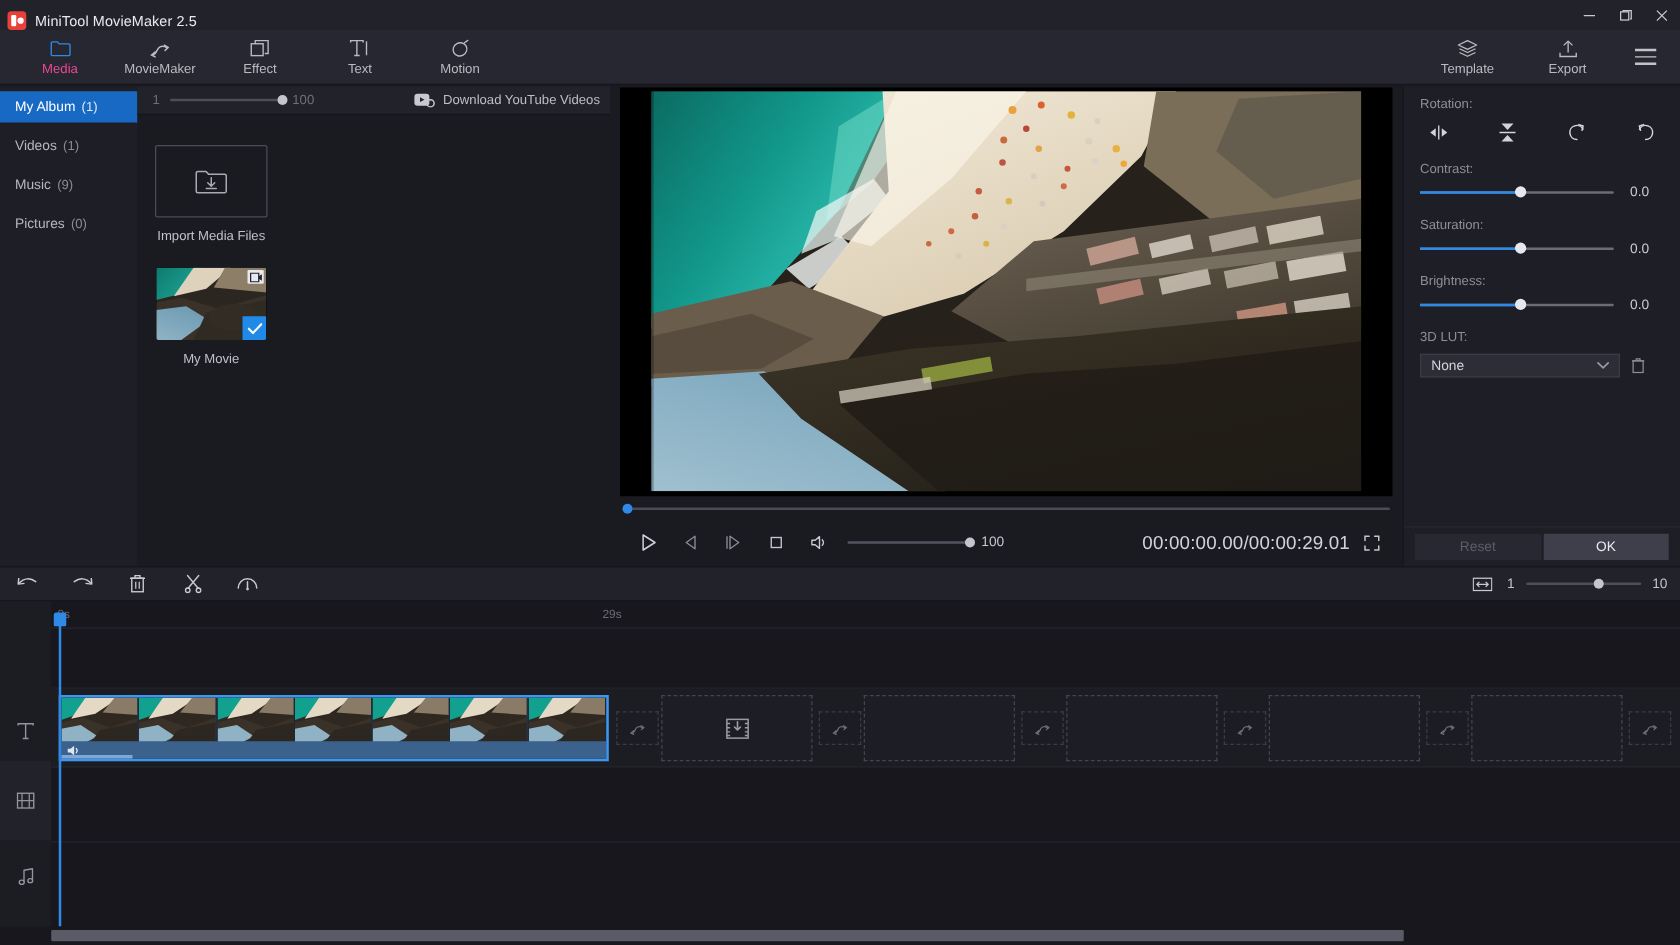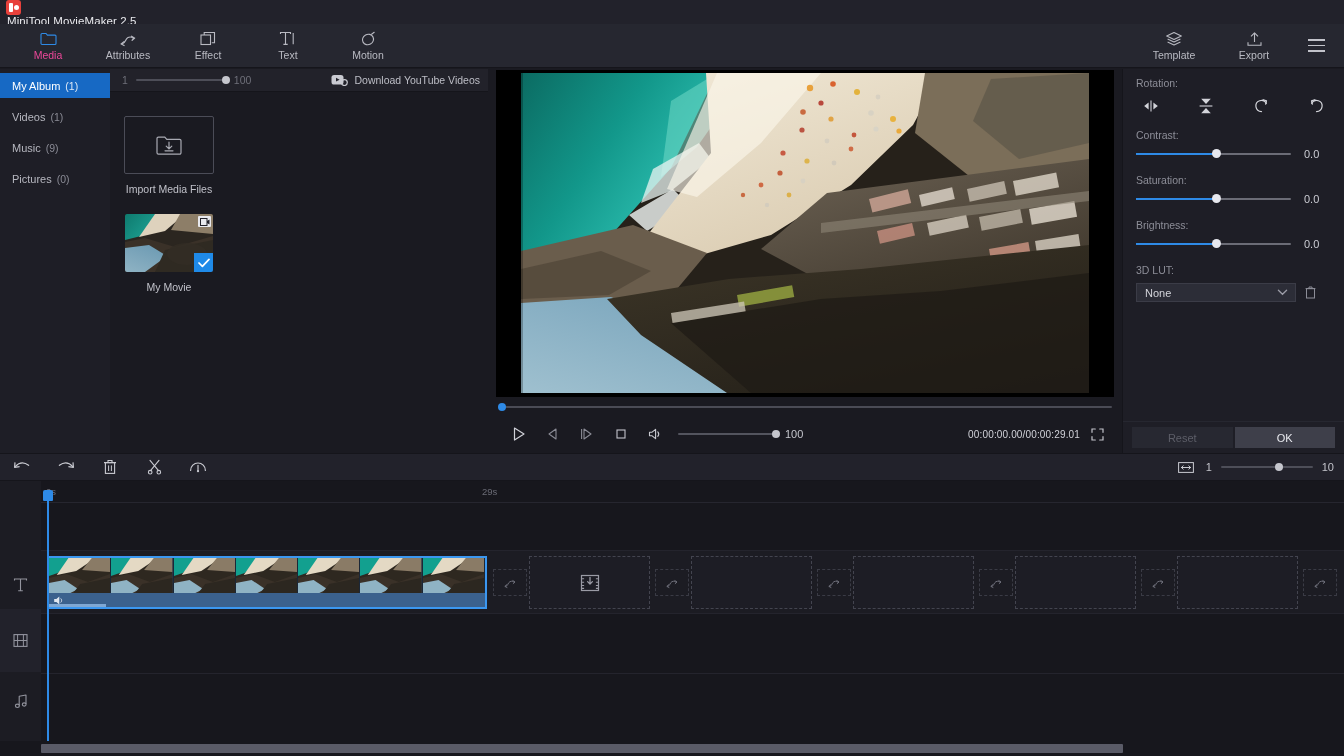--- a/index.html
+++ b/index.html
@@ -8,21 +8,21 @@
     background: #1a1a21;
     font-family: "Liberation Sans", sans-serif;
     overflow: hidden;
     color: #c8c9d0;
   }
   .app { position: relative; width: 1344px; height: 756px; }
 
   
   .titlebar {
     position: absolute; left: 0; top: 0; width: 1344px; height: 24px;
-    background: #22222b; display: flex; align-items: flex-start; flex-direction: column;
+    background: #22222b; display: flex; align-items: flex-end;
   }
   .app-logo {
     width: 15px; height: 15px; margin-left: 6px; border-radius: 3px;
     background: #e8413c; position: relative; flex: none;
   }
   .app-logo::after {
     content: ""; position: absolute; left: 3px; top: 3px;
     width: 4px; height: 9px; background: #fff; border-radius: 1px;
   }
   .app-logo::before {
@@ -150,21 +150,21 @@
   }
   .vol-track {
     position: relative; width: 98px; height: 2px; background: #53545e;
     margin-left: 6px; border-radius: 1px;
   }
   .vol-knob {
     position: absolute; right: -4px; top: -3px; width: 8px; height: 8px;
     border-radius: 50%; background: #c5c6cd;
   }
   .vol-val { font-size: 11px; color: #c5c6cd; margin-left: 9px; }
-  .time-readout { margin-left: auto; font-size: 10px; color: #d2d3da; letter-spacing: .15px; }
+  .time-readout { margin-left: auto; font-size: 15px; color: #d2d3da; letter-spacing: .15px; }
   .fullscreen-btn {
     width: 22px; height: 24px; margin-left: 6px;
     display: flex; align-items: center; justify-content: center; cursor: default;
   }
 
   
   .attrs {
     position: absolute; left: 1122px; top: 69px; width: 222px; height: 384px;
     background: #1e1e26; border-left: 1px solid #15151b;
     display: flex; flex-direction: column;
@@ -335,21 +335,21 @@
       </div>
 
       <div class="nav-item">
         <span class="nav-icon">
           <svg class="icn" width="18" height="16" viewBox="0 0 18 16">
             <path d="M3 13c4-1 3-5 6-6.5s5 .5 6 1" fill="none" stroke="#b9bac2" stroke-width="1.2" stroke-linecap="round"></path>
             <path d="M12.5 5.2L15.5 7l-2.4 2.3" fill="none" stroke="#b9bac2" stroke-width="1.2" stroke-linecap="round"></path>
             <path d="M5 10.6L2.2 13l2.9 1.5" fill="none" stroke="#b9bac2" stroke-width="1.2" stroke-linecap="round"></path>
           </svg>
         </span>
-        <span class="nav-label">Attributes</span>
+        <span class="nav-label">MovieMaker</span>
       </div>
 
       <div class="nav-item">
         <span class="nav-icon">
           <svg class="icn" width="17" height="16" viewBox="0 0 17 16">
             <rect x="1" y="4" width="9.5" height="9.5" fill="none" stroke="#b9bac2" stroke-width="1.1"></rect>
             <path d="M4.2 4V1.5h10.3v10.3H11.8" fill="none" stroke="#b9bac2" stroke-width="1.1"></path>
           </svg>
         </span>
         <span class="nav-label">Effect</span>

